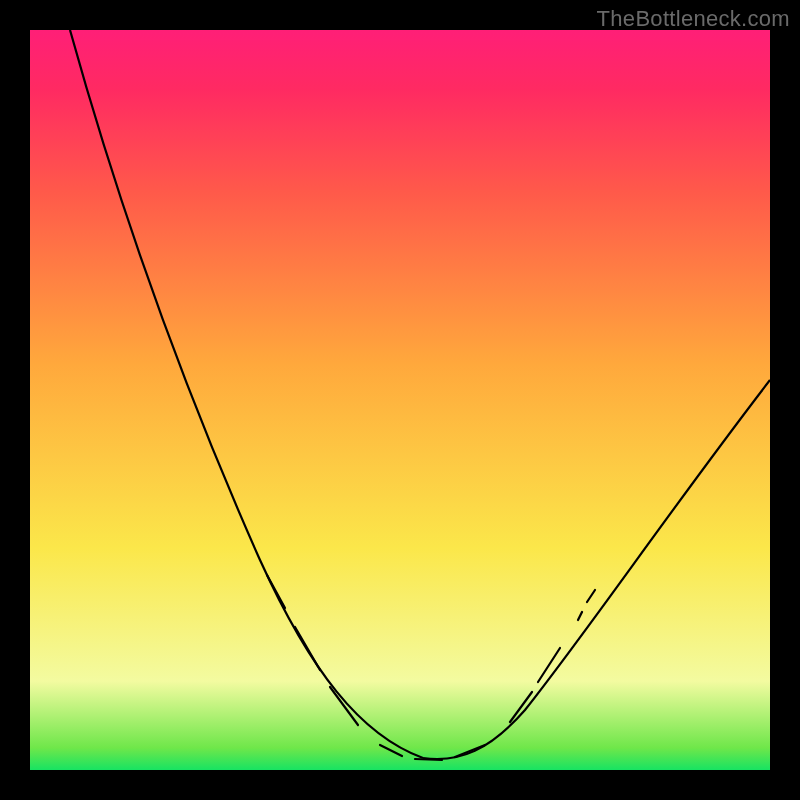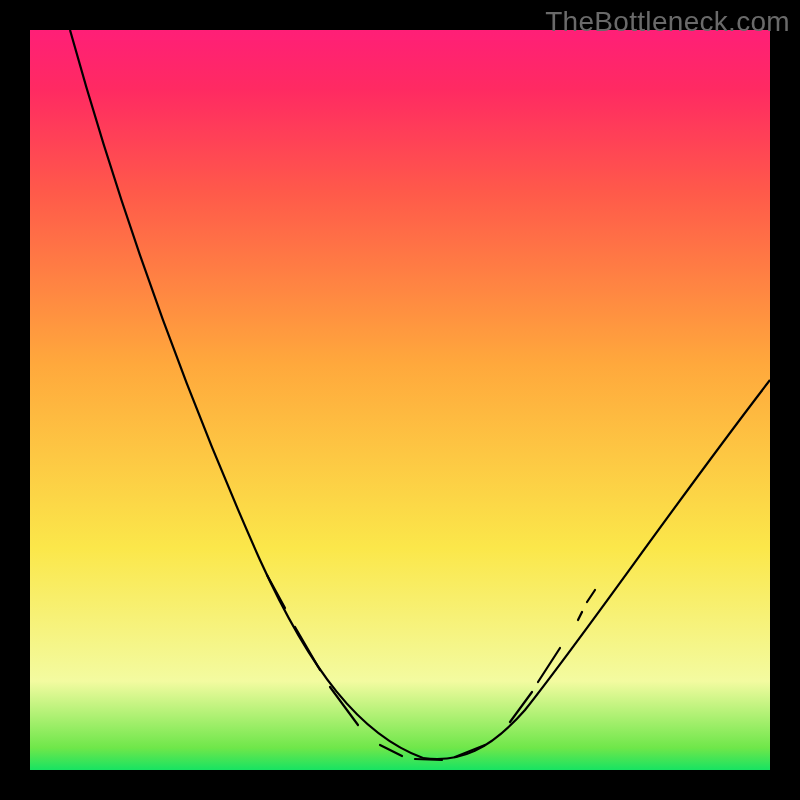--- a/index.html
+++ b/index.html
@@ -34,21 +34,21 @@
       #ff5a4a 78%,
       #ff2a62 92%,
       #ff1f77 100%
     );
   }
   .watermark {
     position: absolute;
     top: 6px;
     right: 10px;
     color: #6a6a6a;
-    font-size: 28px;
+    font-size: 22px;
     letter-spacing: 0.3px;
     font-weight: 500;
     user-select: none;
   }
   svg.curve {
     position: absolute;
     left: 0;
     top: 0;
     width: 740px;
     height: 740px;

